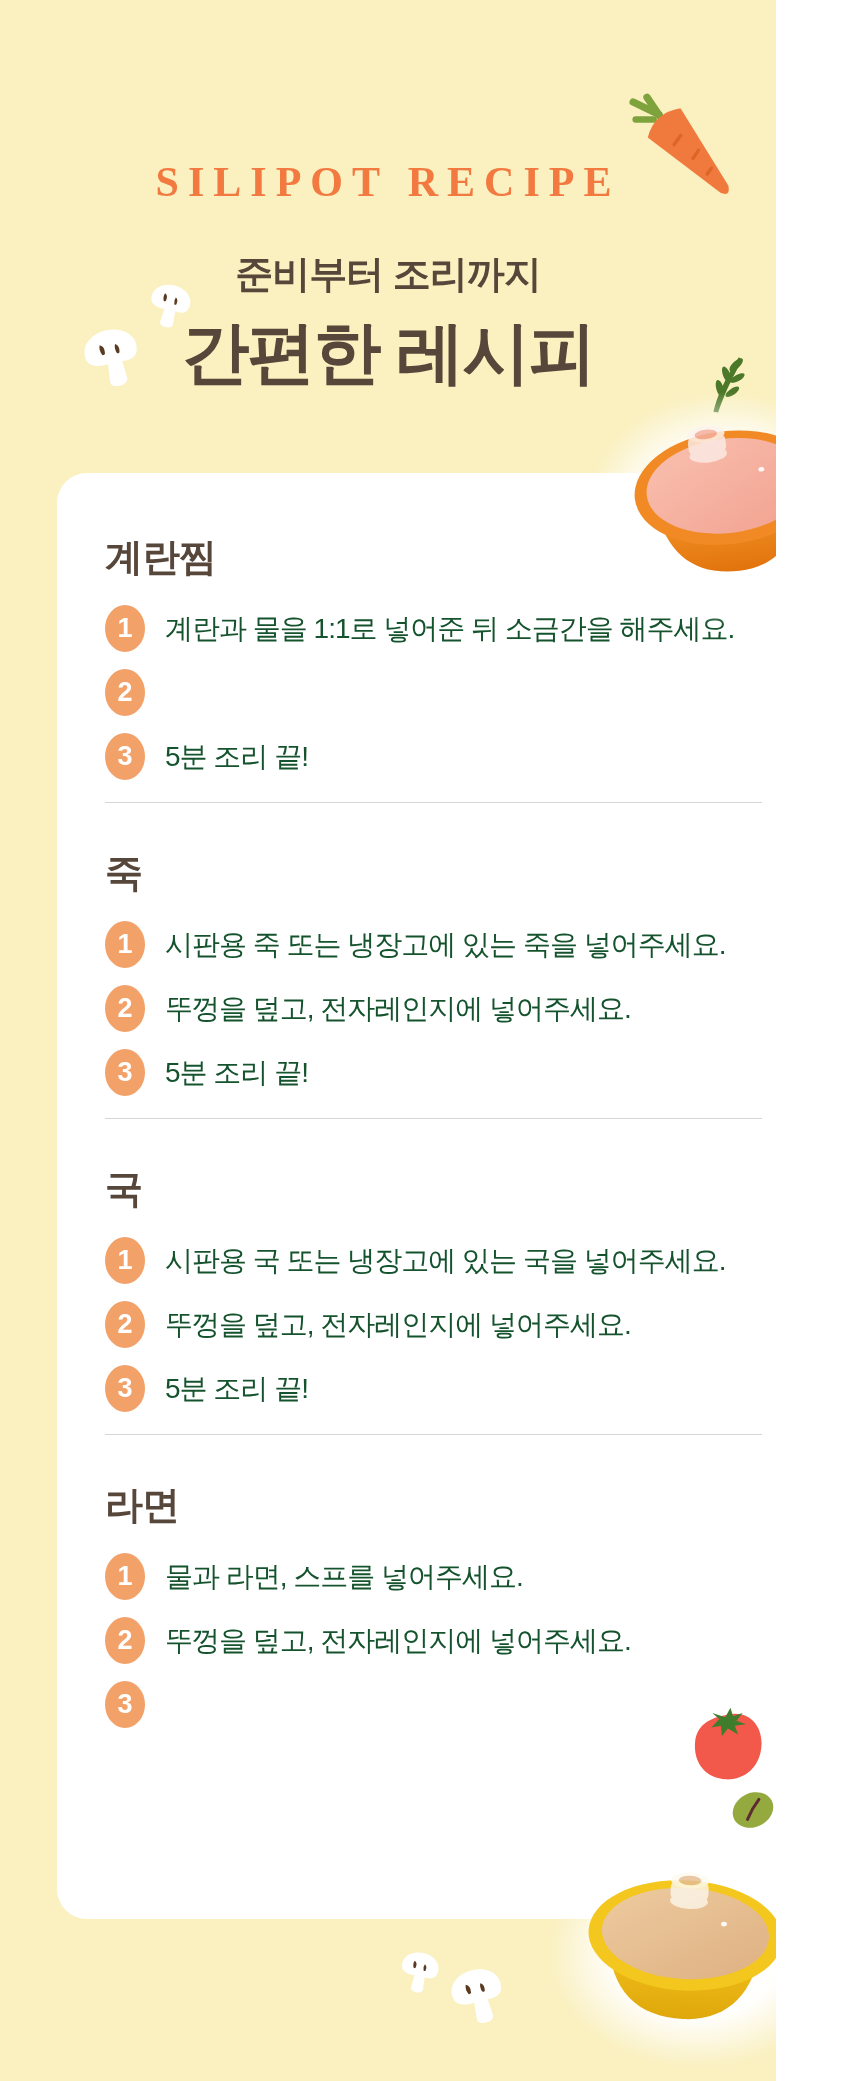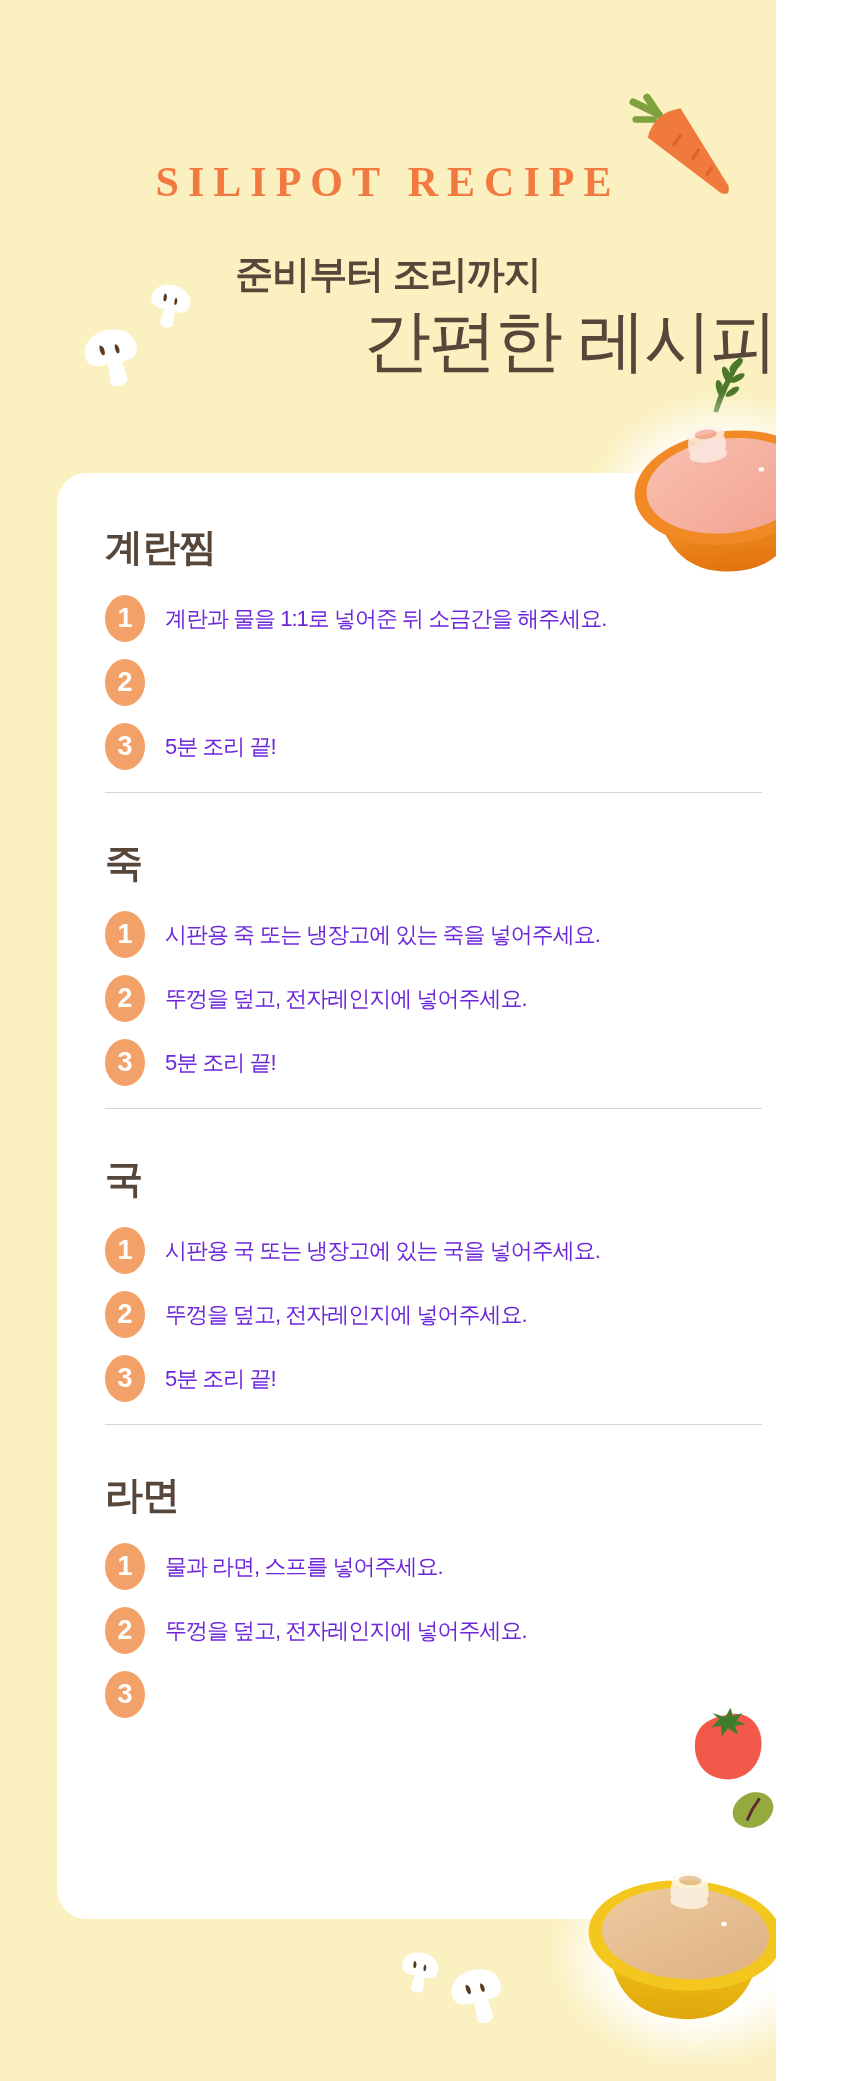--- a/index.html
+++ b/index.html
@@ -14,42 +14,42 @@
   .brand{
     font-family:"Liberation Serif", serif;
     font-size:42px;font-weight:700;letter-spacing:9px;
     color:#F2793F;line-height:52px;
   }
   .subtitle{
     margin-top:40px;font-size:38px;font-weight:700;letter-spacing:-1px;
     color:#57463A;line-height:52px;
   }
   .main-title{
-    margin-top:2px;font-size:68px;font-weight:400;letter-spacing:-2px;
-    color:#57463A;line-height:76px;text-align:right;
+    margin-top:14px;font-size:68px;font-weight:700;letter-spacing:-2px;
+    color:#57463A;line-height:76px;
   }
   
   .card{
     position:absolute;left:57px;top:473px;width:753px;height:1446px;
     background:#FFFFFF;border-radius:30px;
-    padding:36px 48px 0;box-sizing:border-box;
+    padding:46px 48px 0;box-sizing:border-box;
   }
   .section-title{
     font-size:38px;font-weight:800;color:#57463A;
     line-height:44px;margin:48px 0 26px;letter-spacing:-1px;
   }
   .section:first-of-type .section-title{margin-top:16px;}
   .step{display:flex;align-items:center;gap:20px;margin-bottom:17px;}
   .badge{
     flex:0 0 auto;width:40px;height:47px;border-radius:50%;
     background:#F2A169;color:#FFFFFF;
     font-size:27px;font-weight:700;
     display:flex;align-items:center;justify-content:center;
   }
-  .step-text{font-size:22px;line-height:47px;color:#6d28d9;letter-spacing:-1px;white-space:nowrap;}
+  .step-text{font-size:28px;line-height:47px;color:#14532d;letter-spacing:-1px;white-space:nowrap;}
   .divider{border:none;border-top:1px solid #D6D6D6;margin:22px 0 0;}
   
   .deco{position:absolute;}
   .glow{
     position:absolute;border-radius:50%;
     background:radial-gradient(closest-side, rgba(255,255,255,0.98) 55%, rgba(255,255,255,0) 100%);
   }
 </style>
 </head>
 <body>

